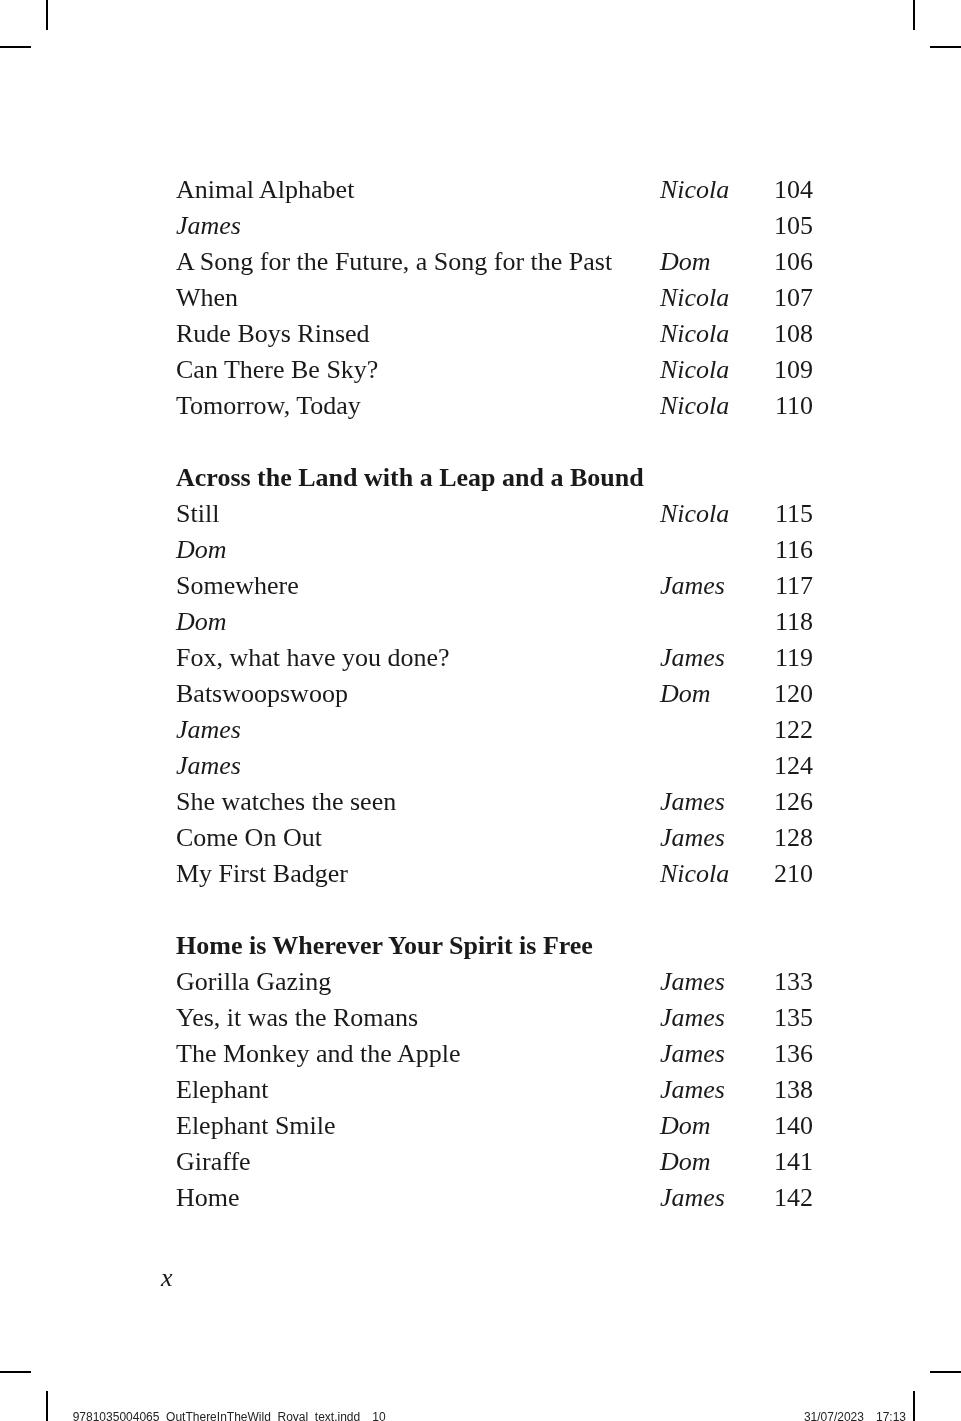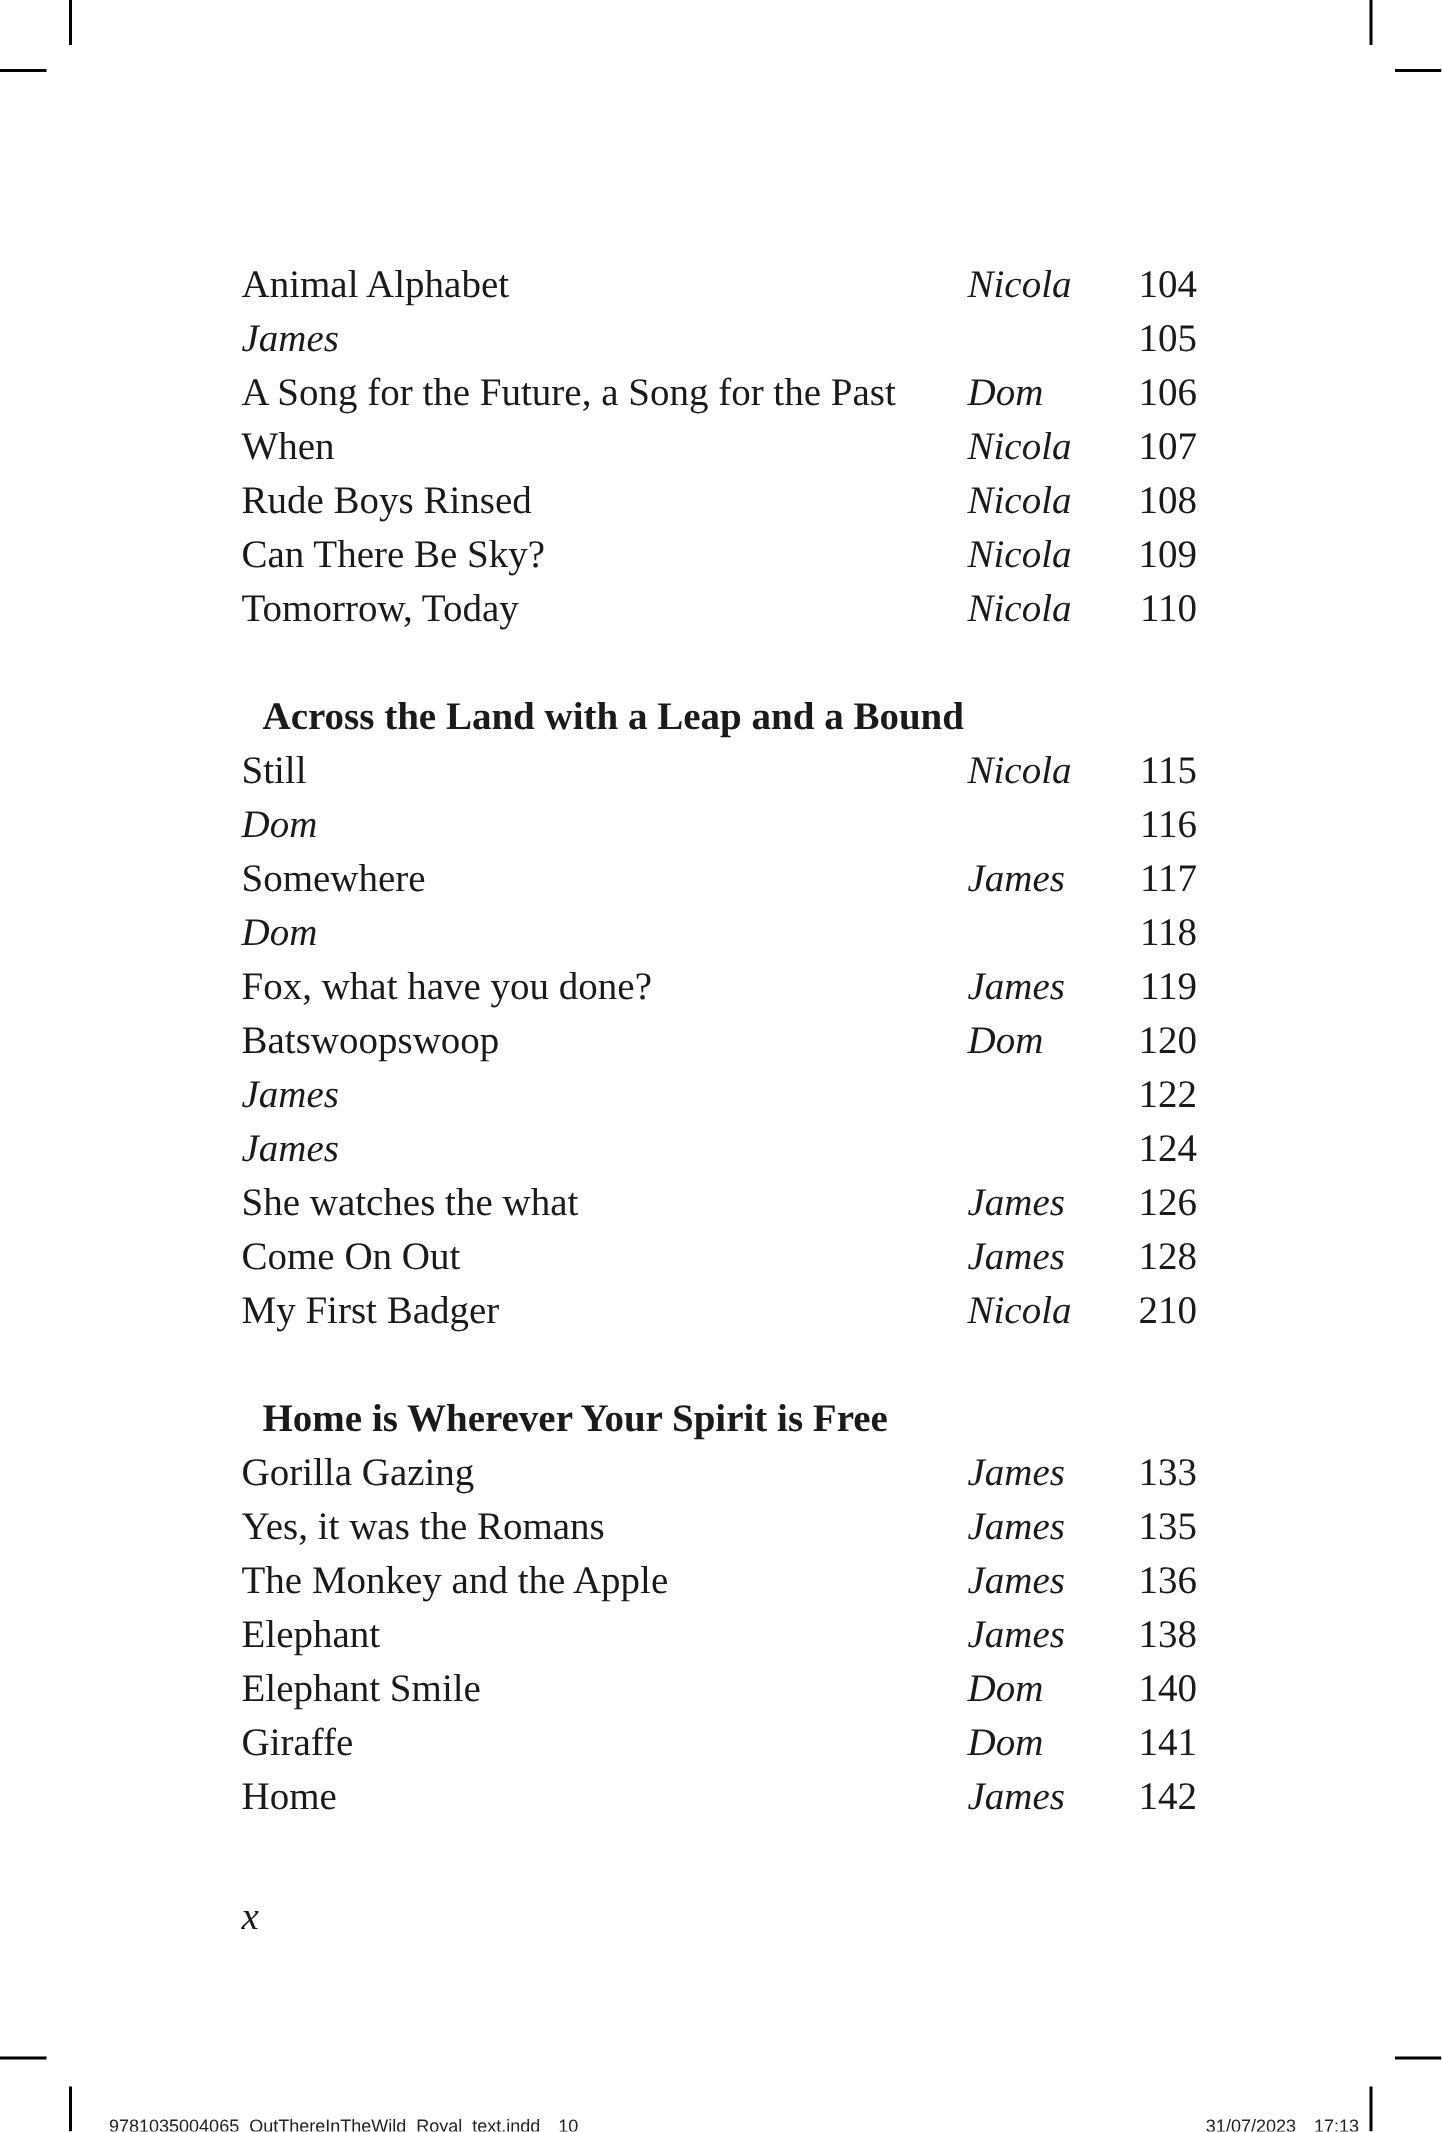--- a/index.html
+++ b/index.html
@@ -18,38 +18,37 @@
   .crop-tr-v { left: 913px; top: 0;       width: 2px;  height: 30px; }
   .crop-tr-h { left: 930px; top: 46px;    width: 31px; height: 2px;  }
   .crop-bl-h { left: 0;     top: 1371px;  width: 31px; height: 2px;  }
   .crop-bl-v { left: 46px;  top: 1391px;  width: 2px;  height: 30px; }
   .crop-br-h { left: 930px; top: 1371px;  width: 31px; height: 2px;  }
   .crop-br-v { left: 913px; top: 1391px;  width: 2px;  height: 30px; }
 
   
   #toc-content {
     position: absolute;
-    left: 161px; top: 172px;
+    left: 176px; top: 172px;
     width: 637px;
   }
   .toc-row {
     display: flex;
     font-size: 26px;
     line-height: 36px;
   }
   .toc-row .title  { width: 484px; white-space: nowrap; }
   .toc-row .author { width: 94px;  font-style: italic; white-space: nowrap; }
   .toc-row .page   { flex: 1; text-align: right; }
   .heading {
     font-weight: bold;
     font-size: 26px;
     line-height: 36px;
     margin-top: 36px;
     white-space: nowrap;
-    margin-left: 14px;
   }
   .folio {
     position: absolute;
     left: 161px; top: 1260px;
     font-style: italic;
     font-size: 26px;
     line-height: 36px;
   }
   
   .footer-left, .footer-right {
@@ -145,21 +144,21 @@
   </div>
       <div class="toc-row">
     <span class="author">James</span>
     <span class="page">122</span>
   </div>
       <div class="toc-row">
     <span class="author">James</span>
     <span class="page">124</span>
   </div>
       <div class="toc-row">
-    <span class="title">She watches the what</span>
+    <span class="title">She watches the seen</span>
     <span class="author">James</span>
     <span class="page">126</span>
   </div>
       <div class="toc-row">
     <span class="title">Come On Out</span>
     <span class="author">James</span>
     <span class="page">128</span>
   </div>
       <div class="toc-row">
     <span class="title">My First Badger</span>

